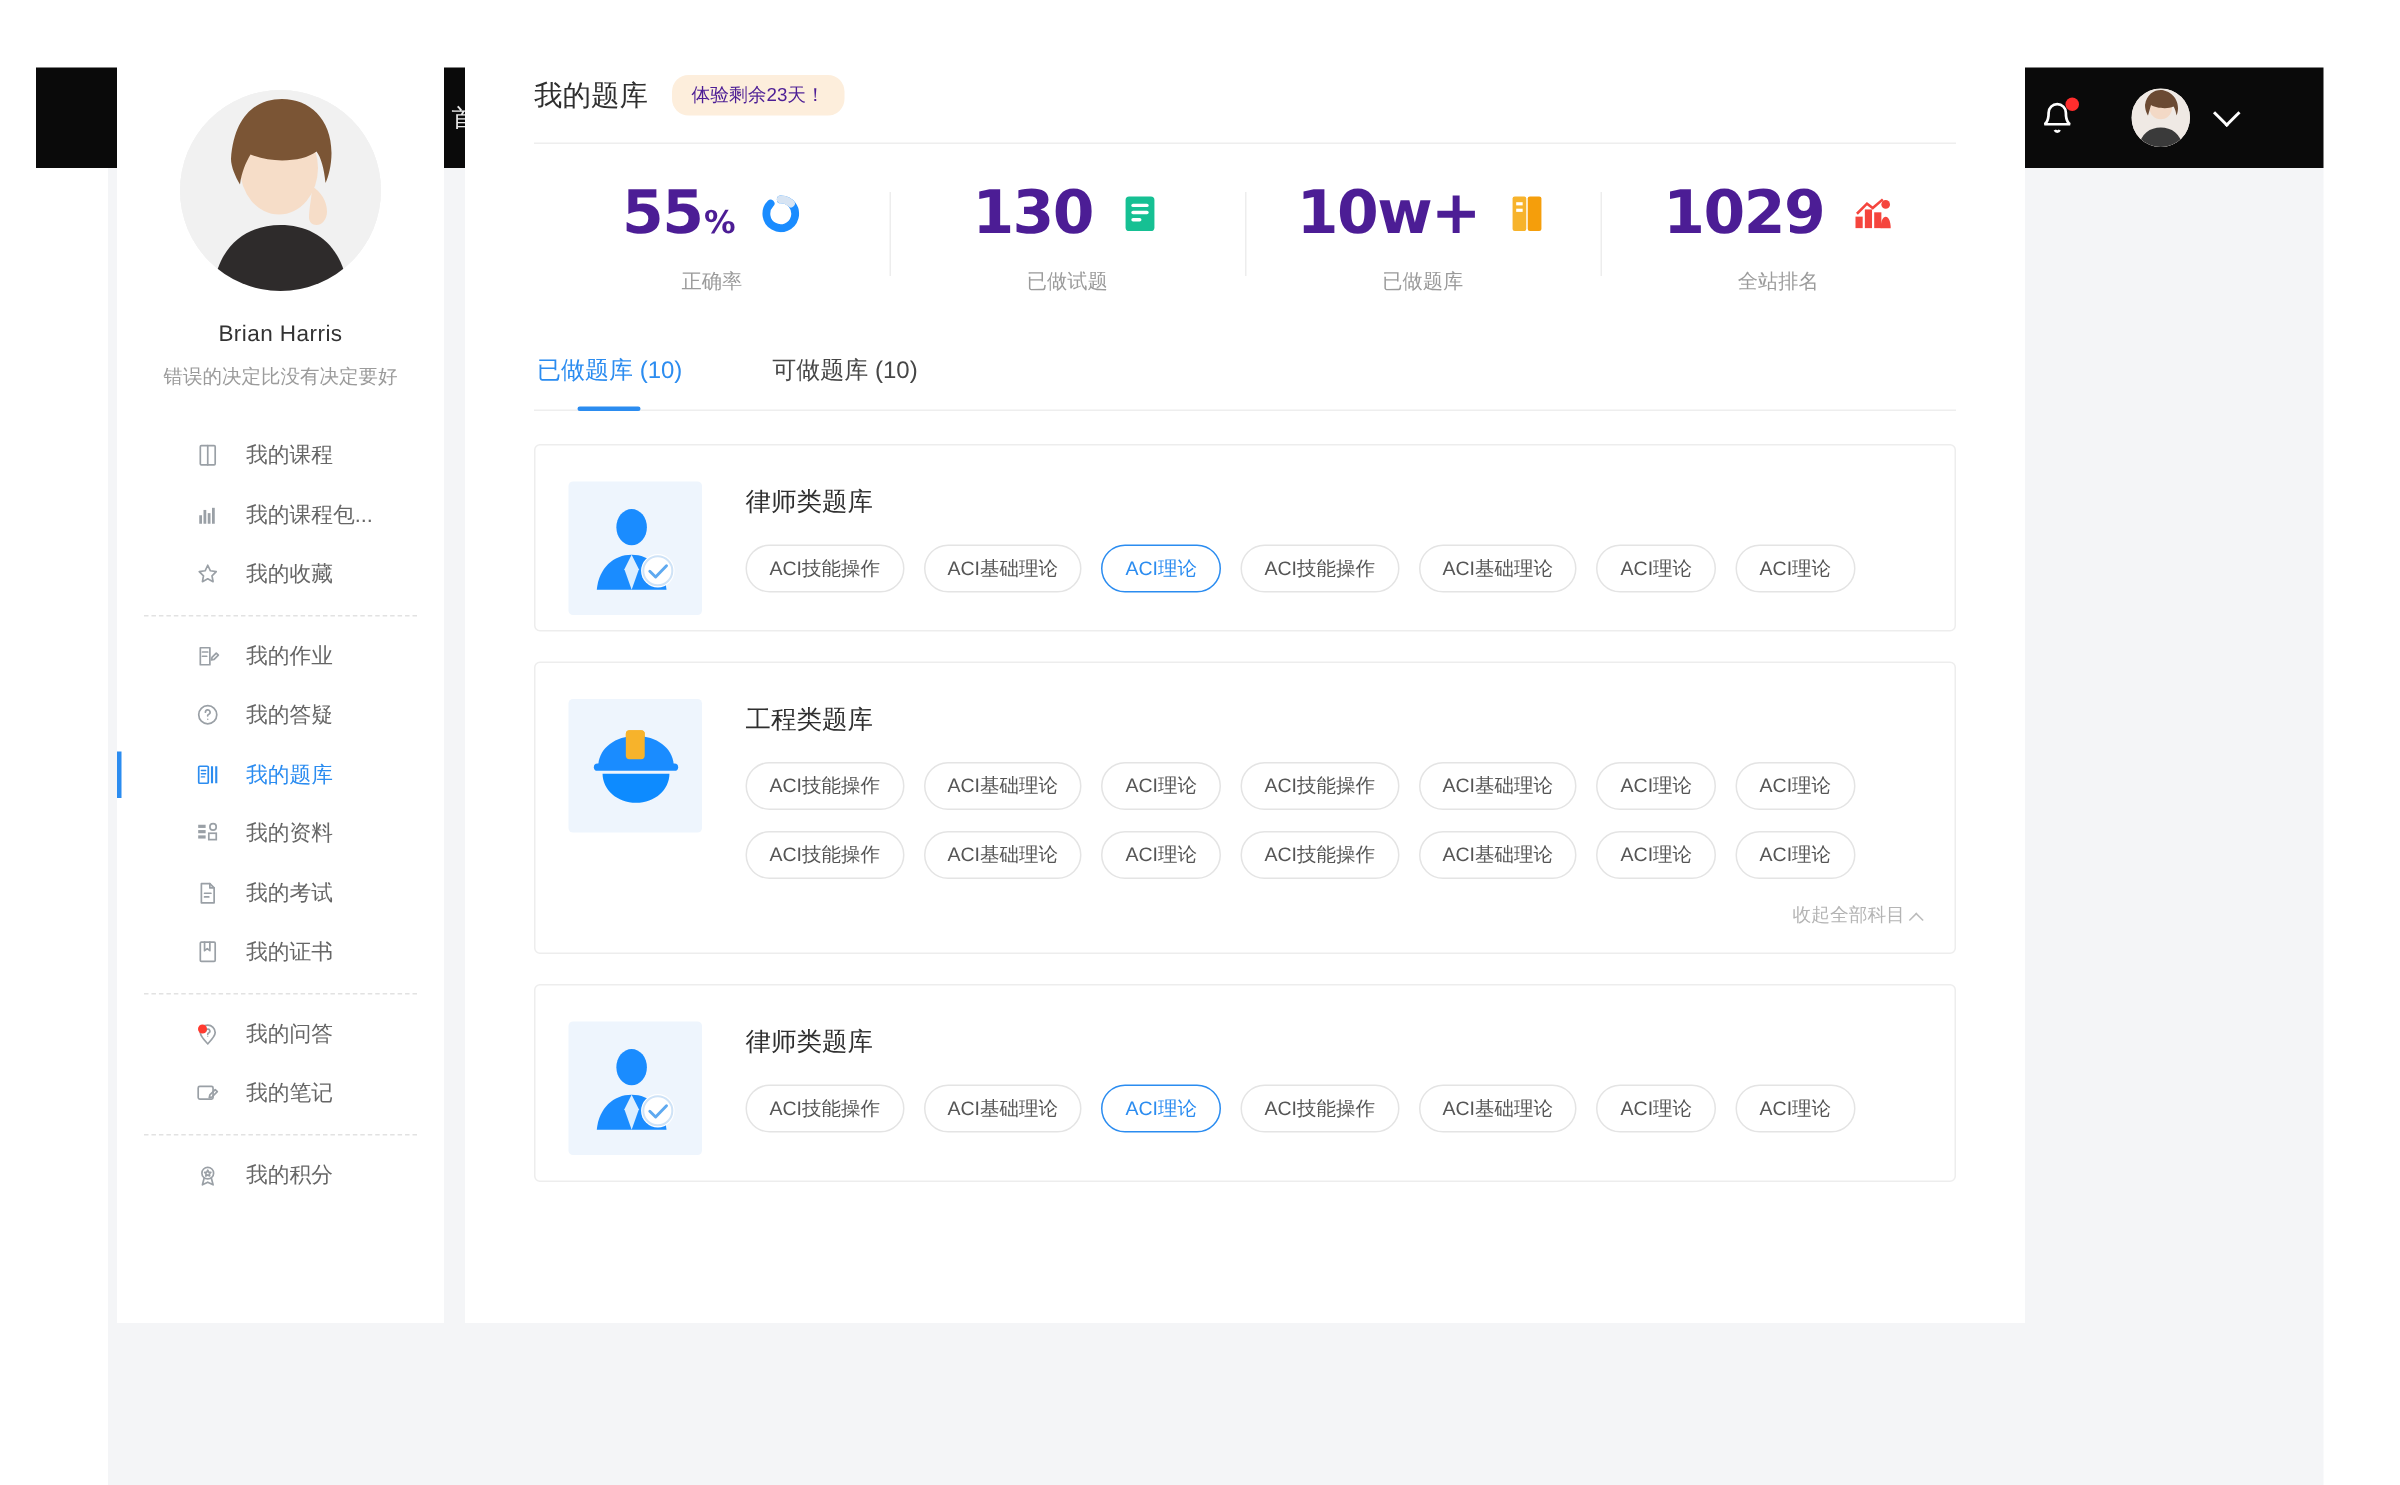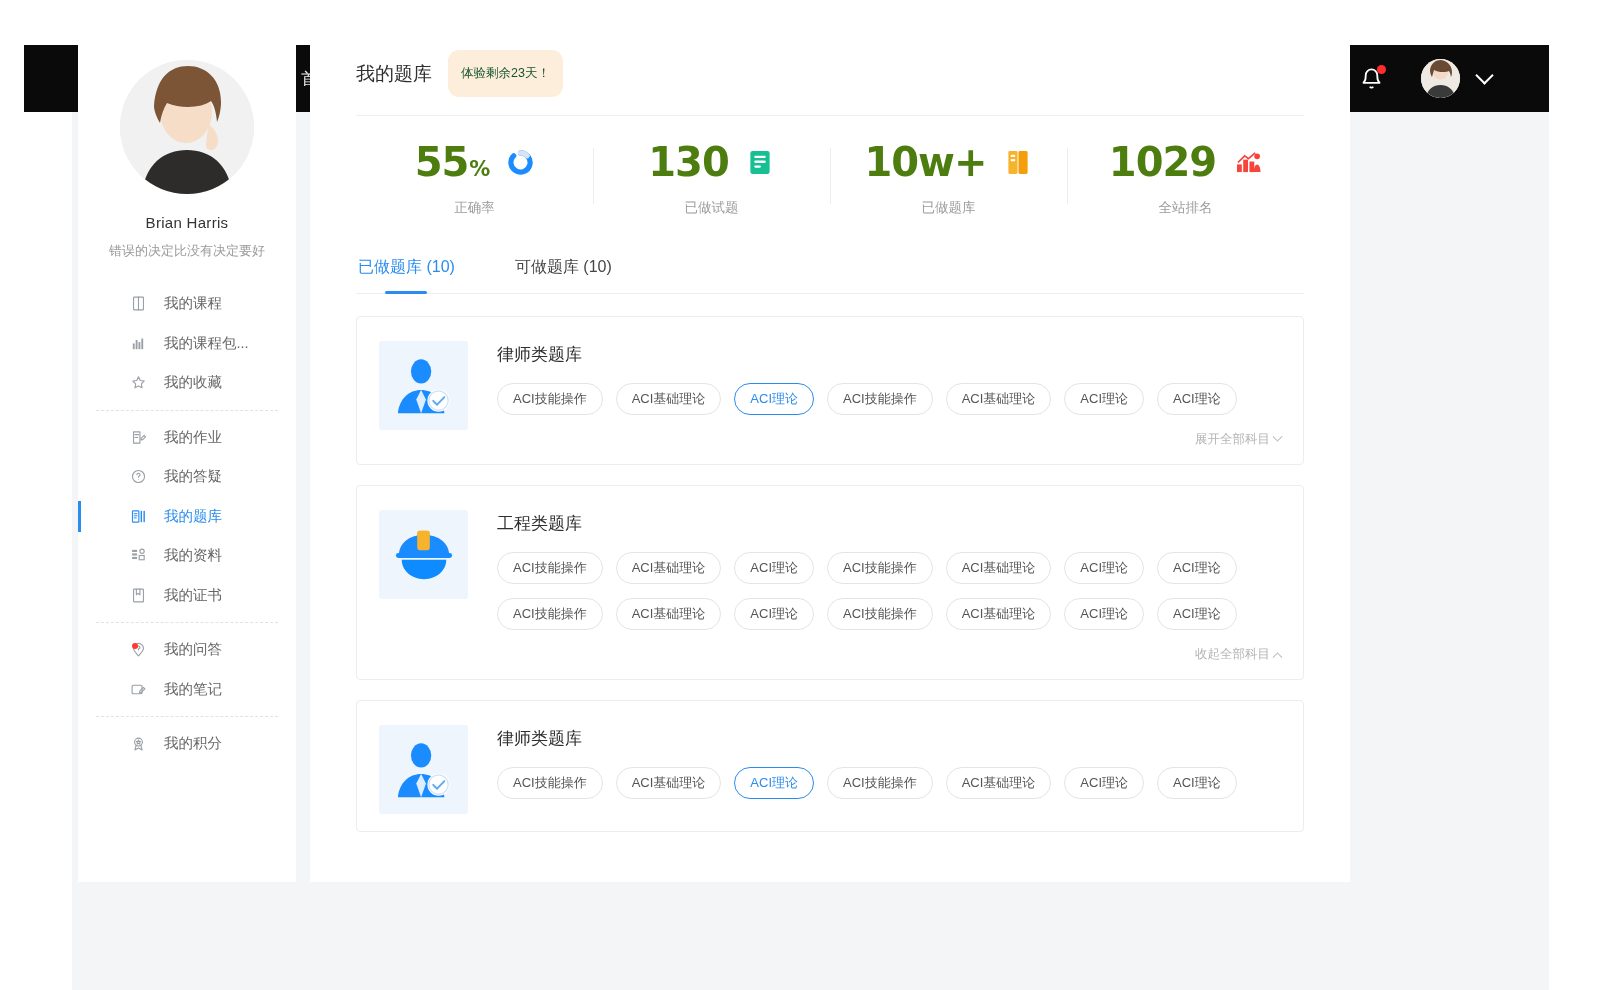--- a/index.html
+++ b/index.html
@@ -99,36 +99,36 @@
 
   
   .main {
     position: absolute; left: 310px; top: 22px; width: 1040px; height: 860px;
     background: #ffffff;
   }
   .main-inner { padding: 28px 46px 0 46px; }
   .title-row { display: flex; align-items: center; padding-bottom: 18px; border-bottom: 1px solid #eeeeee; }
   .page-title { font-size: 19px; color: #2f2f2f; }
   .trial-badge {
-    margin-left: 16px; background: #fdeedc; color: #14532d; font-size: 12.5px;
-    padding: 15px 13px; border-radius: 11px; white-space: nowrap;
+    margin-left: 16px; background: #fdeedc; color: #4c1d95; font-size: 12.5px;
+    padding: 5px 13px; border-radius: 11px; white-space: nowrap;
   }
 
   .stats { display: flex; padding: 26px 0 10px 0; }
   .stat {
     flex: 1; position: relative; display: flex; flex-direction: column;
     align-items: center;
   }
   .stat + .stat::before {
     content: ""; position: absolute; left: 0; top: 6px; width: 1px; height: 56px;
     background: #ededed;
   }
   .stat-row { display: flex; align-items: center; justify-content: center; }
   .stat-num {
-    font-size: 40px; color: #4d7c0f; font-weight: 700; letter-spacing: -1px;
+    font-size: 40px; color: #4c1d95; font-weight: 700; letter-spacing: -1px;
     line-height: 1; font-family: "DejaVu Sans", sans-serif;
   }
   .stat-num .unit { font-size: 21px; font-weight: 700; margin-left: 1px; }
   .stat-ico { margin-left: 19px; width: 26px; height: 26px; display:flex; align-items:center;}
   .stat-label { margin-top: 17px; font-size: 13.5px; color: #9b9b9b; }
 
   .tabs { display: flex; margin-top: 26px; border-bottom: 1px solid #eeeeee; }
   .tab {
     font-size: 16px; color: #464646; padding: 4px 2px 15px 2px; margin-right: 56px;
     position: relative; cursor: pointer; white-space: nowrap;
@@ -288,20 +288,30 @@
               <rect x="3" y="14" width="7" height="3" fill="#9aa0a6"></rect>
               <circle cx="17" cy="6" r="3" fill="none" stroke="#9aa0a6" stroke-width="1.6"></circle>
               <rect x="13" y="12" width="7" height="6" fill="none" stroke="#9aa0a6" stroke-width="1.6"></rect>
             </svg>
           </span>
           <span class="mi-label">我的资料</span>
         </div>
         <div class="menu-item">
           <span class="mi-icon">
             <svg width="17" height="17" viewBox="0 0 24 24" fill="none" stroke="#9aa0a6" stroke-width="1.6" stroke-linecap="round" stroke-linejoin="round">
+              <path d="M6 3h8l4 4v14H6z"></path>
+              <path d="M14 3v4h4"></path>
+              <path d="M9 12h6M9 15.5h4"></path>
+            </svg>
+          </span>
+          <span class="mi-label">我的考试</span>
+        </div>
+        <div class="menu-item">
+          <span class="mi-icon">
+            <svg width="17" height="17" viewBox="0 0 24 24" fill="none" stroke="#9aa0a6" stroke-width="1.6" stroke-linecap="round" stroke-linejoin="round">
               <rect x="5" y="3" width="14" height="18" rx="1"></rect>
               <path d="M9 3v8l2.5-2L14 11V3"></path>
             </svg>
           </span>
           <span class="mi-label">我的证书</span>
         </div>
         <div class="menu-div"></div>
         <div class="menu-item">
           <span class="mi-icon">
             <svg width="17" height="17" viewBox="0 0 24 24" fill="none" stroke="#9aa0a6" stroke-width="1.6" stroke-linecap="round" stroke-linejoin="round">
@@ -426,26 +436,20 @@
                 <div class="tag-row">
                   <div class="tag">ACI技能操作</div>
                   <div class="tag">ACI基础理论</div>
                   <div class="tag selected">ACI理论</div>
                   <div class="tag">ACI技能操作</div>
                   <div class="tag">ACI基础理论</div>
                   <div class="tag">ACI理论</div>
                   <div class="tag">ACI理论</div>
                 </div>
               </div>
-              <div class="card-foot">
-                <div class="expand-link">
-                  <span>展开全部科目</span>
-                  <span class="cv down"></span>
-                </div>
-              </div>
             </div>
           </div>
           <div class="card">
             <div class="card-thumb">
               <svg width="62" height="58" viewBox="0 0 64 58">
       <rect x="25" y="4" width="13" height="20" rx="2.5" fill="#f7b32b"></rect>
       <path d="M6 29c0-12 11-21 26-21s26 9 26 21z" fill="#1a8cff"></path>
       <rect x="3" y="27" width="58" height="5" rx="2.5" fill="#1a8cff"></rect>
       <path d="M9 34h46c0 11-10 20-23 20S9 45 9 34z" fill="#0d8bff"></path>
       <rect x="25" y="4" width="13" height="20" rx="2.5" fill="#f7b32b"></rect>

